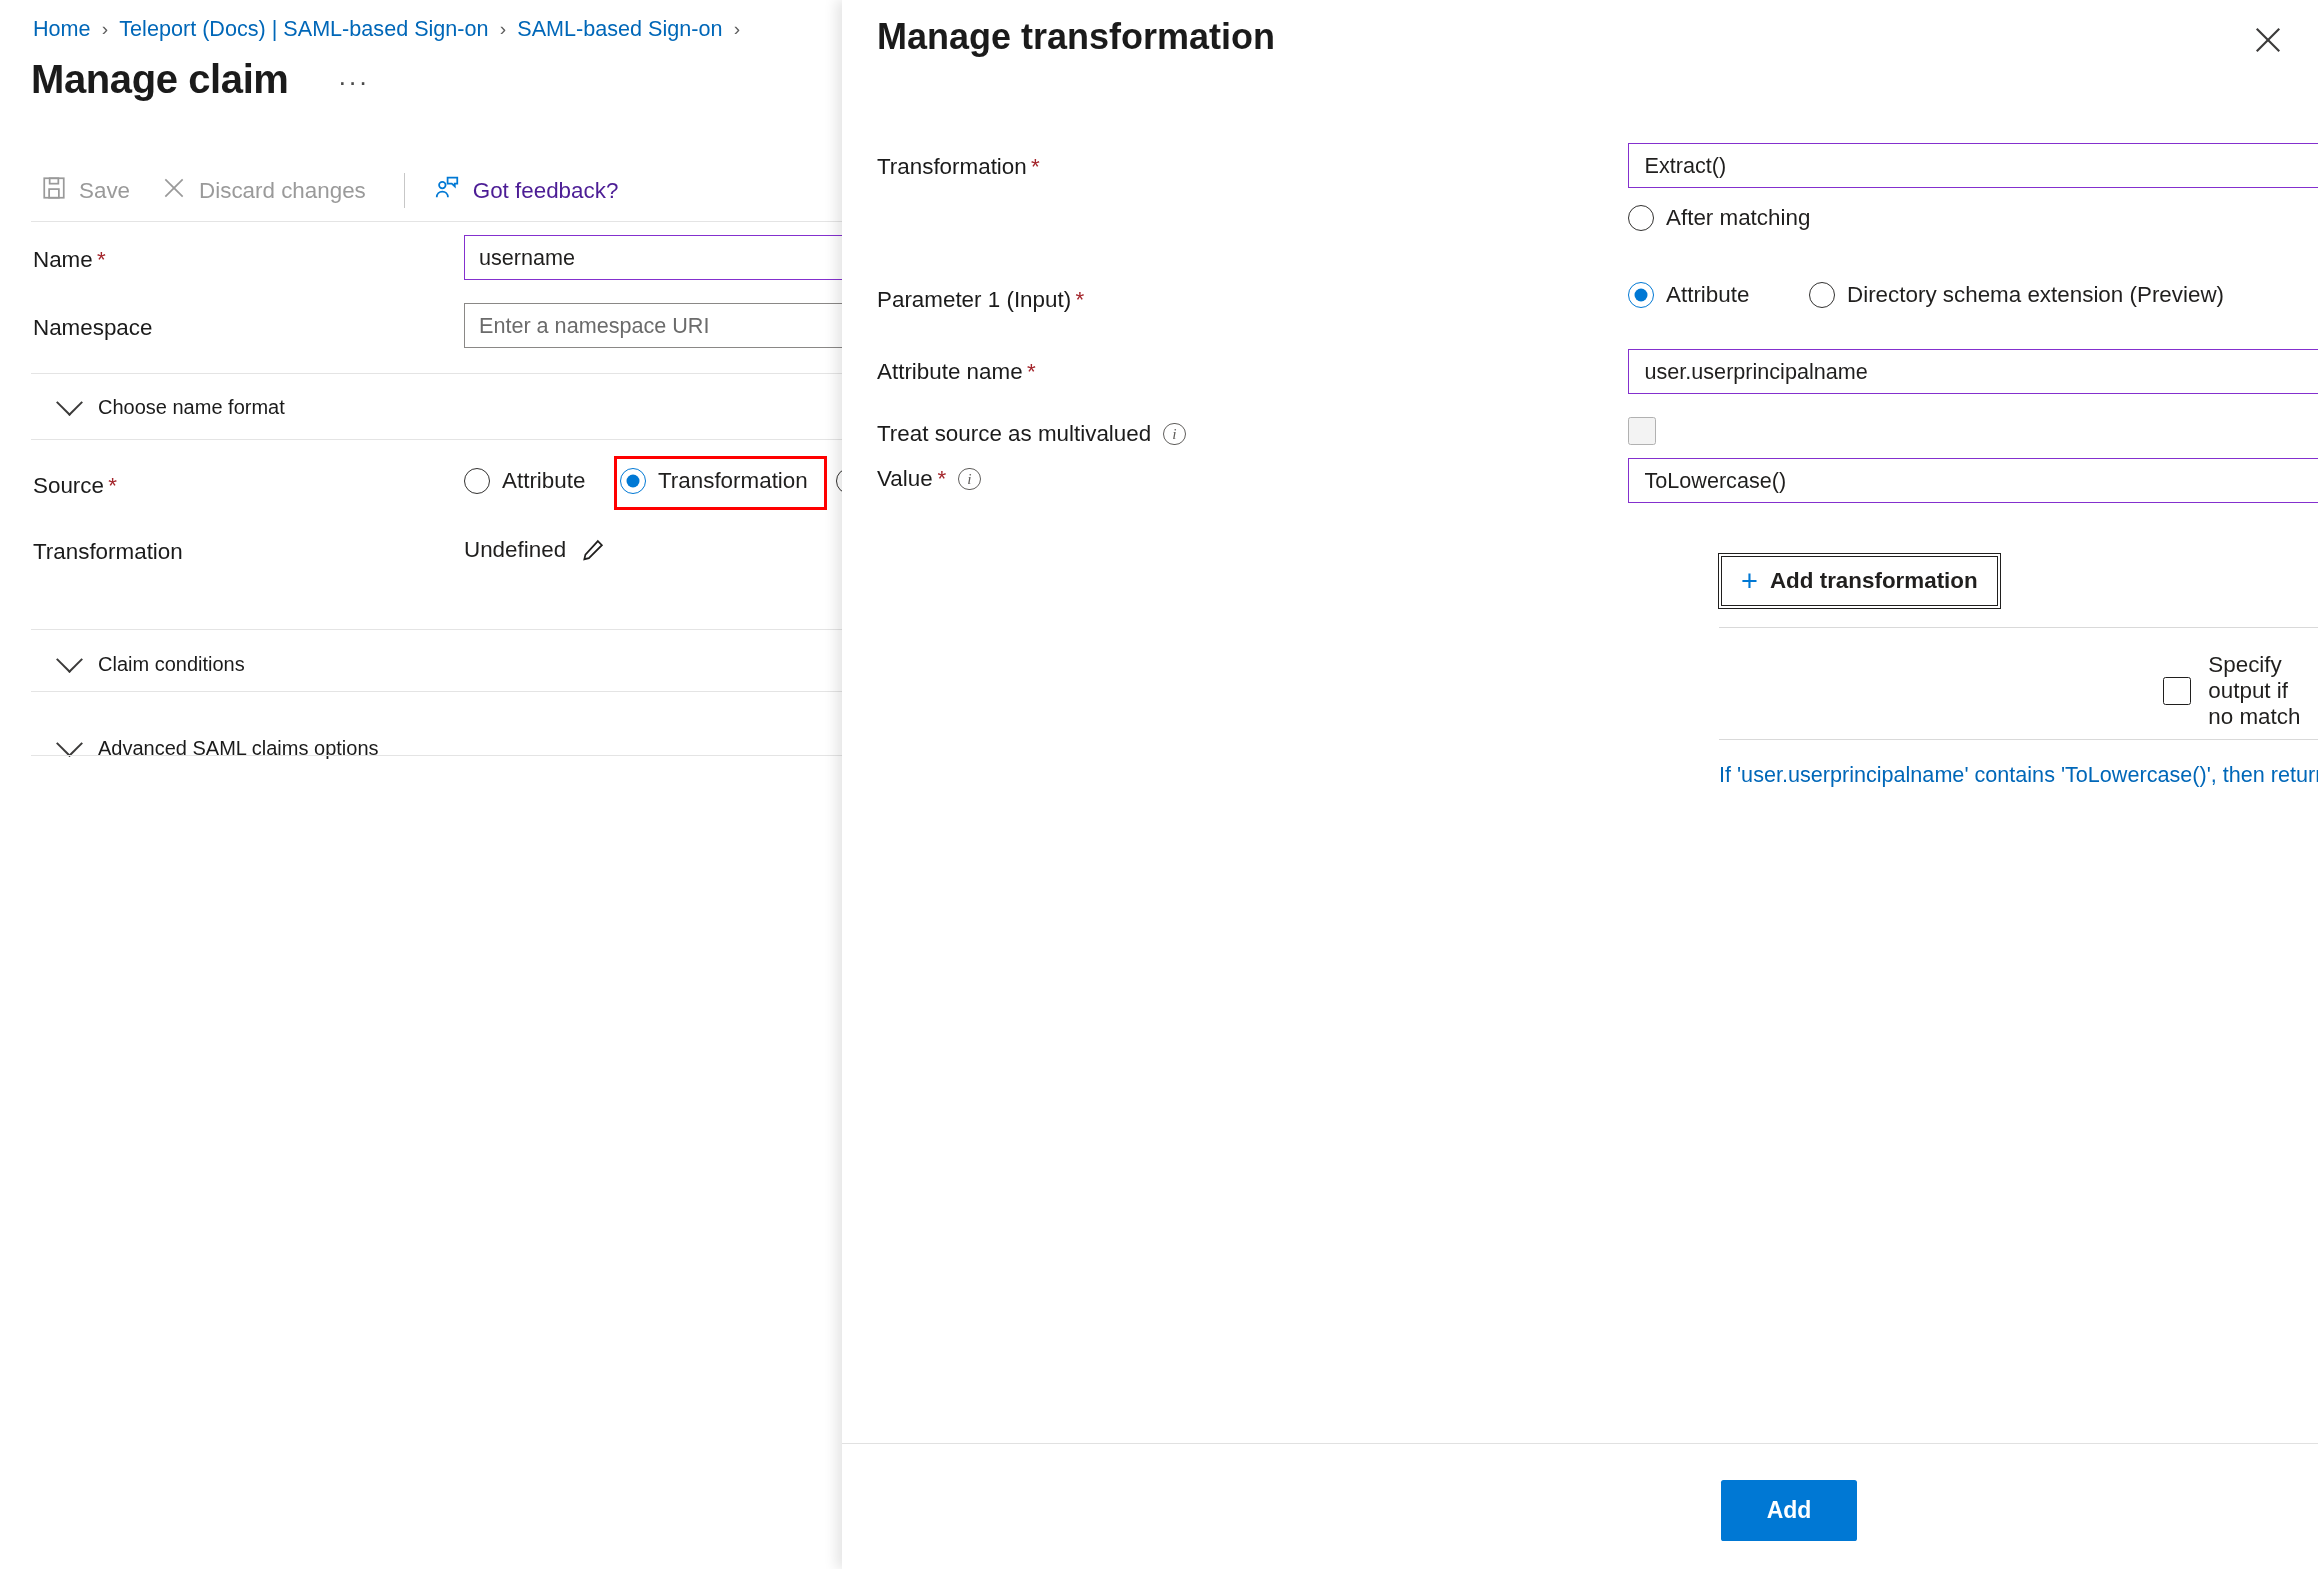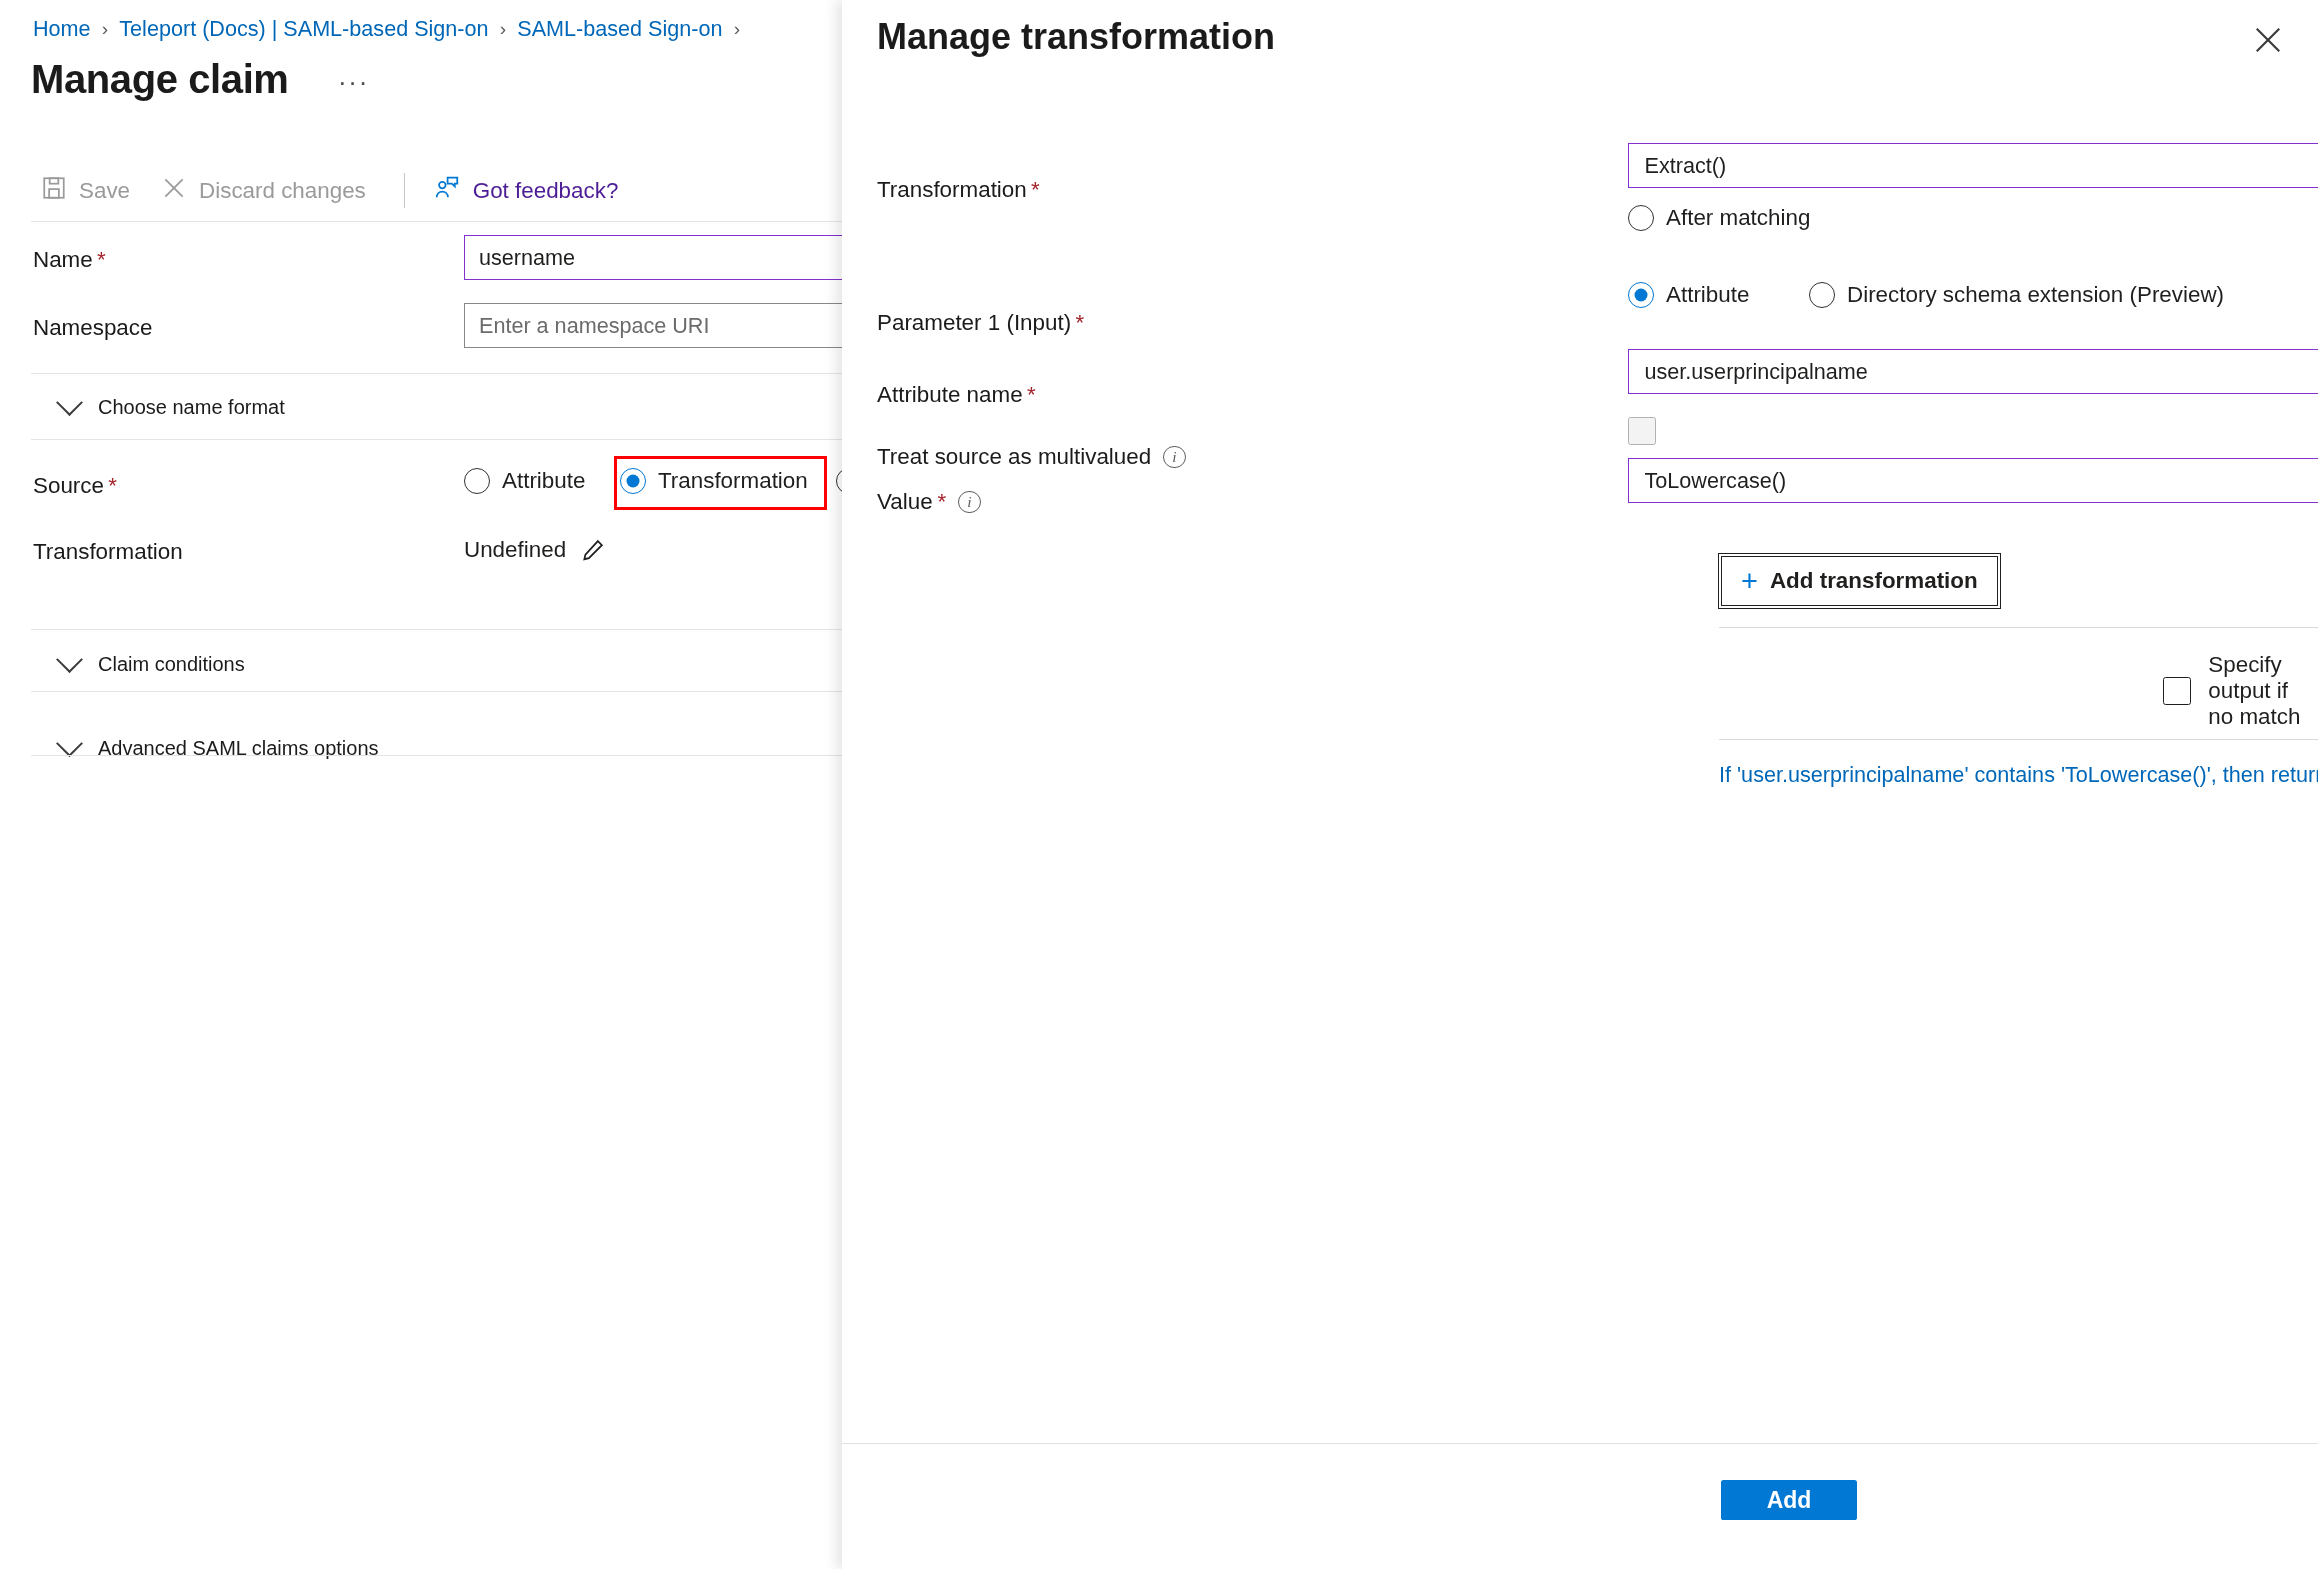--- a/index.html
+++ b/index.html
@@ -117,21 +117,21 @@
   }
   .panel-title {
     position:absolute; left:35px; top:15.5px;
     font-size:36px; font-weight:600; color:#1b1b1b;
   }
   .panel-close {
     position:absolute; right:33px; top:22.4px;
     width:36px; height:36px; cursor:pointer;
   }
 
-  .p-label { position:absolute; font-size:22.4px; color:#1b1b1b; white-space:nowrap;margin-top:23px; }
+  .p-label { position:absolute; font-size:22.4px; color:#1b1b1b; white-space:nowrap; }
   .p-ctrl {
     position:absolute; left:786px; width:982px; height:45px;
     border:1.7px solid #8430ce; background:#fff;
     display:flex; align-items:center; padding:0 15.5px;
     font-size:21.6px; color:#201f1e;
   }
 
   .info-i {
     display:inline-block; width:22.4px; height:22.4px; border-radius:50%;
     border:1.6px solid #605e5c; color:#605e5c; font-size:15.5px;
@@ -159,21 +159,21 @@
   .p-hr { position:absolute; height:0.9px; background:#d9d9d9; }
 
   .hint-text {
     position:absolute; left:877px; top:762px;
     font-size:21.6px; color:#0067b8; white-space:nowrap;
   }
 
   .footer-hr { position:absolute; left:0; top:1443px; width:1477px; height:0.9px; background:#e1e1e1; }
   .btn-primary {
     position:absolute; left:879px; top:1480px;
-    width:136px; height:40px;
+    width:136px; height:61px;
     background:#0078d4; color:#fff;
     border:none; border-radius:2.6px;
     font-size:23px; font-weight:600;
     font-family:"Liberation Sans", sans-serif;
     display:flex; align-items:center; justify-content:center;
     cursor:pointer;
   }
 </style>
 </head>
 <body>

